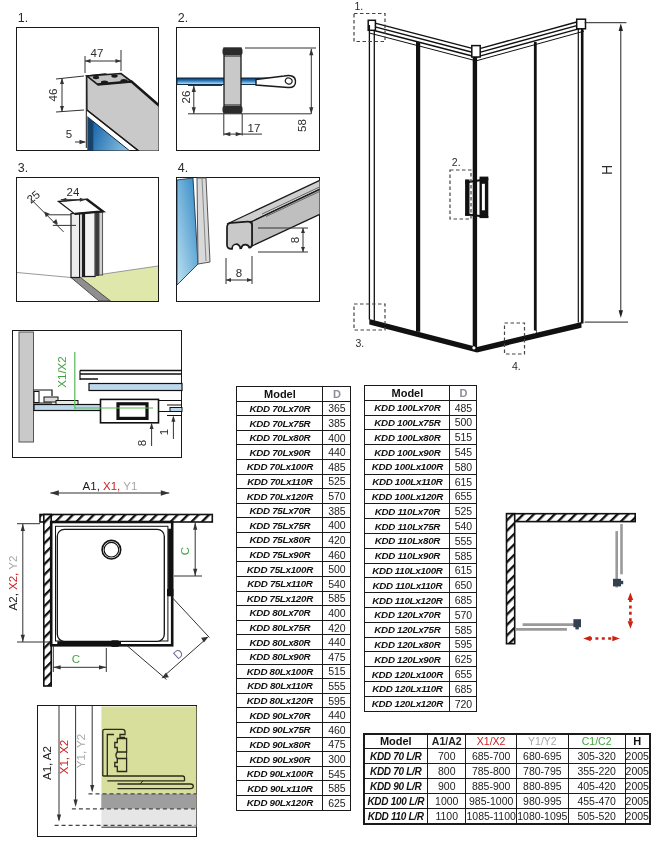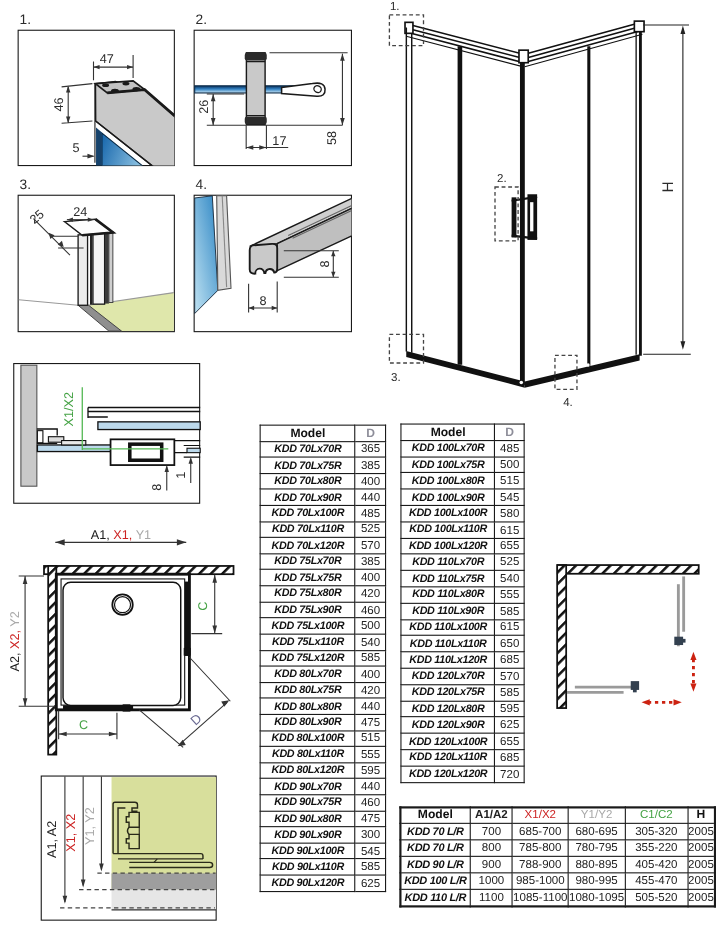--- a/index.html
+++ b/index.html
@@ -566,21 +566,21 @@
           <td class="m">KDD 70 L/R</td>
           <td class="v">800</td>
           <td class="v">785-800</td>
           <td class="v">780-795</td>
           <td class="v">355-220</td>
           <td class="v">2005</td>
         </tr>
 <tr>
           <td class="m">KDD 90 L/R</td>
           <td class="v">900</td>
-          <td class="v">788-900</td>
+          <td class="v">885-900</td>
           <td class="v">880-895</td>
           <td class="v">405-420</td>
           <td class="v">2005</td>
         </tr>
 <tr>
           <td class="m">KDD 100 L/R</td>
           <td class="v">1000</td>
           <td class="v">985-1000</td>
           <td class="v">980-995</td>
           <td class="v">455-470</td>

